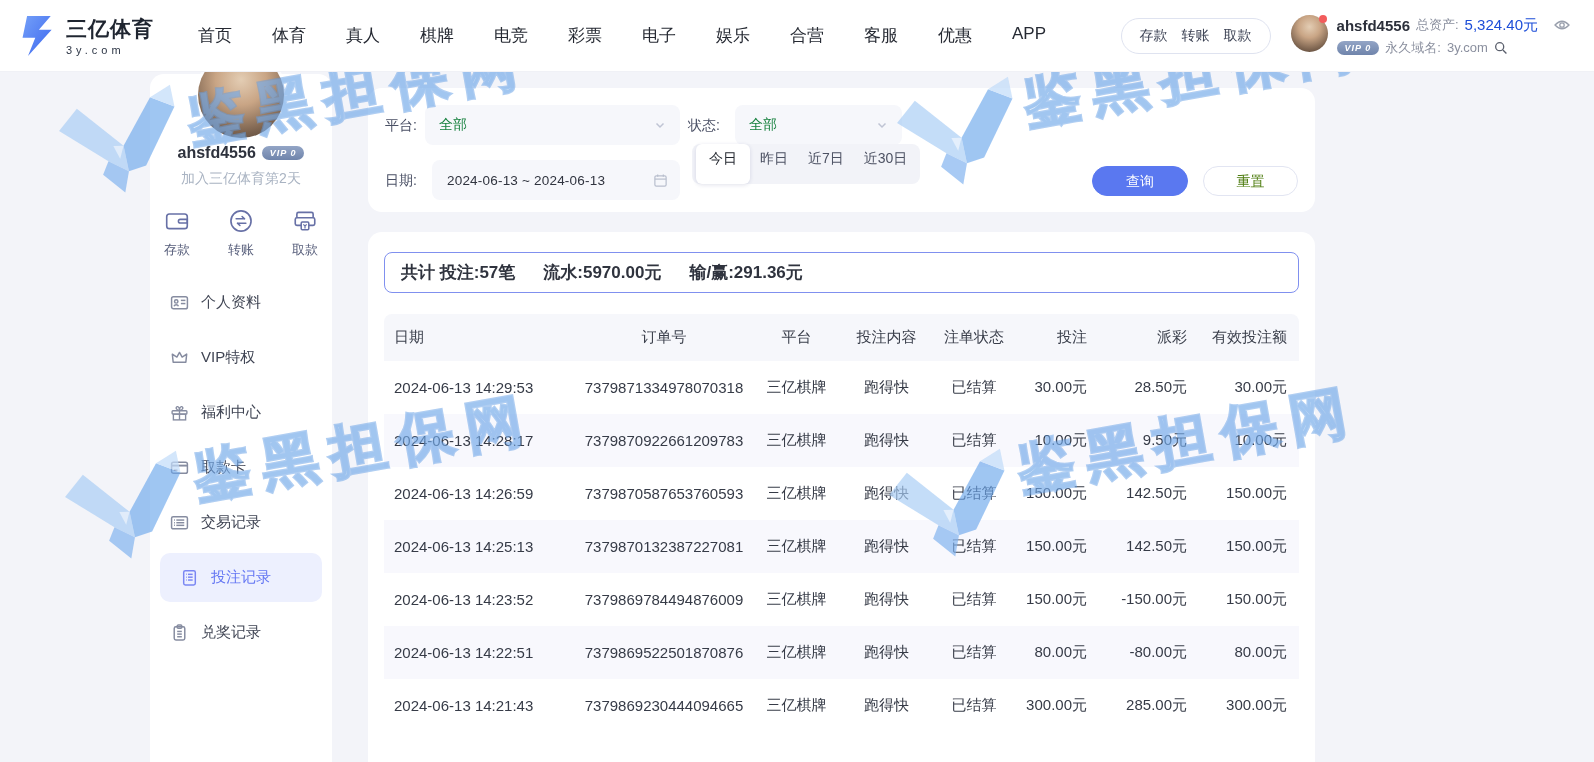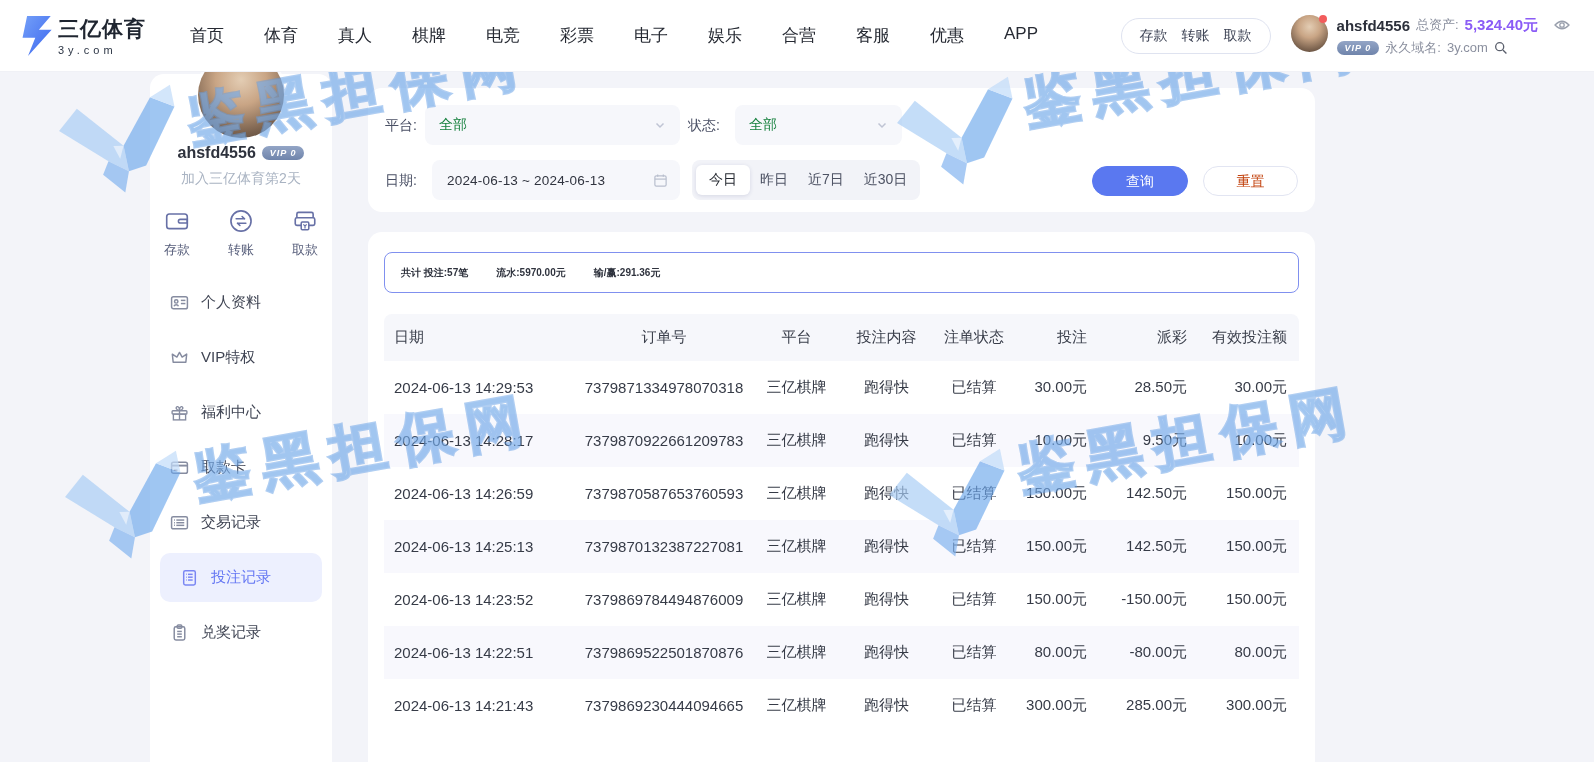--- a/index.html
+++ b/index.html
@@ -2,36 +2,36 @@
 <html><head>
 <meta charset="utf-8">
 <style>
   * { margin:0; padding:0; box-sizing:border-box; }
   html,body { background:#e9eaf0; }
   body { font-family:"Liberation Sans","DejaVu Sans",sans-serif; }
   .page { position:relative; width:1594px; height:762px; background:#f3f4f9; overflow:hidden; margin:0 auto; }
 
   
   .topbar { position:absolute; left:0; top:0; width:100%; height:72px; background:#ffffff; display:flex; align-items:center; padding:0 24px 0 18px; z-index:50; border-bottom:1px solid #f0f1f6; }
-  .logo { display:flex; align-items:center; }
+  .logo { display:flex; align-items:center; gap:8px; }
   .logo-text .t1 { font-size:21px; font-weight:bold; color:#1f2530; letter-spacing:1px; }
   .logo-text .t2 { font-size:11px; color:#2c3545; letter-spacing:4px; margin-top:1px; }
   .mainnav { display:flex; gap:40px; margin-left:44px; }
   .mainnav a { font-size:17px; color:#262a33; text-decoration:none; cursor:pointer; white-space:nowrap; }
   .wallet-pill { margin-left:auto; display:flex; gap:14px; border:1px solid #dfe3f0; border-radius:18px; padding:8px 18px; }
   .wallet-pill a { font-size:14px; color:#3c4254; text-decoration:none; cursor:pointer; }
   .user-block { display:flex; align-items:flex-start; gap:9px; margin-left:20px; }
   .avatar { border-radius:50%; background:radial-gradient(circle at 50% 32%, #e3cdb4 0%, #c9a585 35%, #7d6450 72%, #4a3a2e 100%); position:relative; }
   .avatar.sm { width:37px; height:37px; }
   .avatar .dot { position:absolute; right:1px; top:0; width:8px; height:8px; border-radius:50%; background:#f25c5c; }
   .user-lines { display:flex; flex-direction:column; gap:4px; padding-top:1px; }
   .uline { display:flex; align-items:center; gap:6px; }
   .uname { font-size:15px; font-weight:bold; color:#2b2f3a; }
   .ulabel { font-size:13px; color:#8a8f9e;text-align:center; }
-  .uassets { font-size:15px; font-weight:bold; color:#8b5cf6; }
+  .uassets { font-size:15px; font-weight:normal; color:#1d4ed8; }
   .vip-badge { display:inline-block; background:linear-gradient(180deg,#93a5c6,#6f84ab); color:#fff; font-size:9px; font-weight:bold; font-style:italic; padding:2px 8px; border-radius:9px; letter-spacing:1px; }
   .icon-eye { margin-left:10px; }
 
   
   .sidebar { position:absolute; left:150px; top:74px; width:182px; height:688px; background:#ffffff; border-radius:14px 14px 0 0; text-align:center; z-index:1; }
   .side-avatar { position:absolute; left:50%; margin-left:-43px; top:-22px; width:86px; height:86px; z-index:45; box-shadow:0 0 0 3px rgba(255,255,255,.6); }
   .side-head { padding-top:70px; }
   .side-name-row { display:flex; justify-content:center; align-items:center; gap:6px; }
   .side-name { font-size:16px; font-weight:600; color:#2e323d; }
   .side-joined { margin-top:8px; font-size:14px; color:#a9b3c2; }
@@ -45,31 +45,31 @@
 
   
   .filter-card { position:absolute; left:368px; top:88px; width:947px; height:124px; background:#fff; border-radius:14px; z-index:1; }
   .f-label { position:absolute; font-size:14px; color:#4a5065; line-height:40px; }
   .select { position:absolute; height:40px; background:#f6f7fb; border-radius:8px; display:flex; align-items:center; padding:0 14px; cursor:pointer; }
   .select .val { font-size:14px; color:#15803d; }
   .select .chev { margin-left:auto; }
   .datebox { position:absolute; height:40px; background:#f6f7fb; border-radius:8px; display:flex; align-items:center; padding:0 12px 0 15px; cursor:text; }
   .datebox .val { font-size:13.5px; color:#30343f; letter-spacing:.2px; }
   .datebox svg { margin-left:auto; }
-  .range-group { position:absolute; left:324px; top:72px; width:228px; height:40px; background:#f2f3f8; border-radius:8px; display:flex; align-items:center; padding:0 4px; justify-content:space-between; }
+  .range-group { position:absolute; left:324px; top:56px; width:228px; height:40px; background:#f2f3f8; border-radius:8px; display:flex; padding:0 4px; justify-content:space-between; }
   .range-chip { font-size:14px; color:#4d5263; padding:6px 10px; border-radius:6px; cursor:pointer; white-space:nowrap; }
   .range-chip.active { background:#ffffff; color:#23272f; box-shadow:0 1px 4px rgba(40,50,110,.14); padding:6px 13px; }
   .btn { position:absolute; top:78px; height:30px; border-radius:15px; font-size:14px; text-align:center; line-height:28px; cursor:pointer; }
   .btn-primary { right:127px; width:96px; background:#5a78f0; color:#fff; border:1px solid #5a78f0; }
-  .btn-ghost { right:17px; width:95px; background:#fff; color:#c2410c; border:1px solid #e2e5f2; }
+  .btn-ghost { right:17px; width:95px; background:#fff; color:#4d7c0f; border:1px solid #e2e5f2; }
 
   
   .main-card { position:absolute; left:368px; top:232px; width:947px; height:530px; background:#fff; border-radius:14px 14px 0 0; z-index:1; }
   .summary-box { position:absolute; left:16px; top:20px; width:915px; height:41px; border:1px solid #8090ef; border-radius:8px; display:flex; align-items:center; padding-left:16px; }
-  .summary-box span { font-size:10px; font-weight:600; color:#2f333e; }
+  .summary-box span { font-size:17px; font-weight:600; color:#2f333e; }
   .summary-box span + span { margin-left:28px; }
   table.bets { position:absolute; left:16px; top:82px; width:915px; border-collapse:collapse; table-layout:fixed; }
   table.bets th { height:47px; background:#f6f7fb; font-size:15px; font-weight:normal; color:#3a3f4b; }
   table.bets th:first-child { border-radius:8px 0 0 0; }
   table.bets th:last-child { border-radius:0 8px 0 0; }
   table.bets td { height:53px; font-size:15px; color:#363b47; }
   tr.alt td { background:#f8f8fd; }
   .c-date { width:195px; text-align:left; padding-left:10px; color:#585c68; }
   .c-order { width:170px; text-align:center; color:#585c68; }
   .c-plat { width:95px; text-align:center; }

